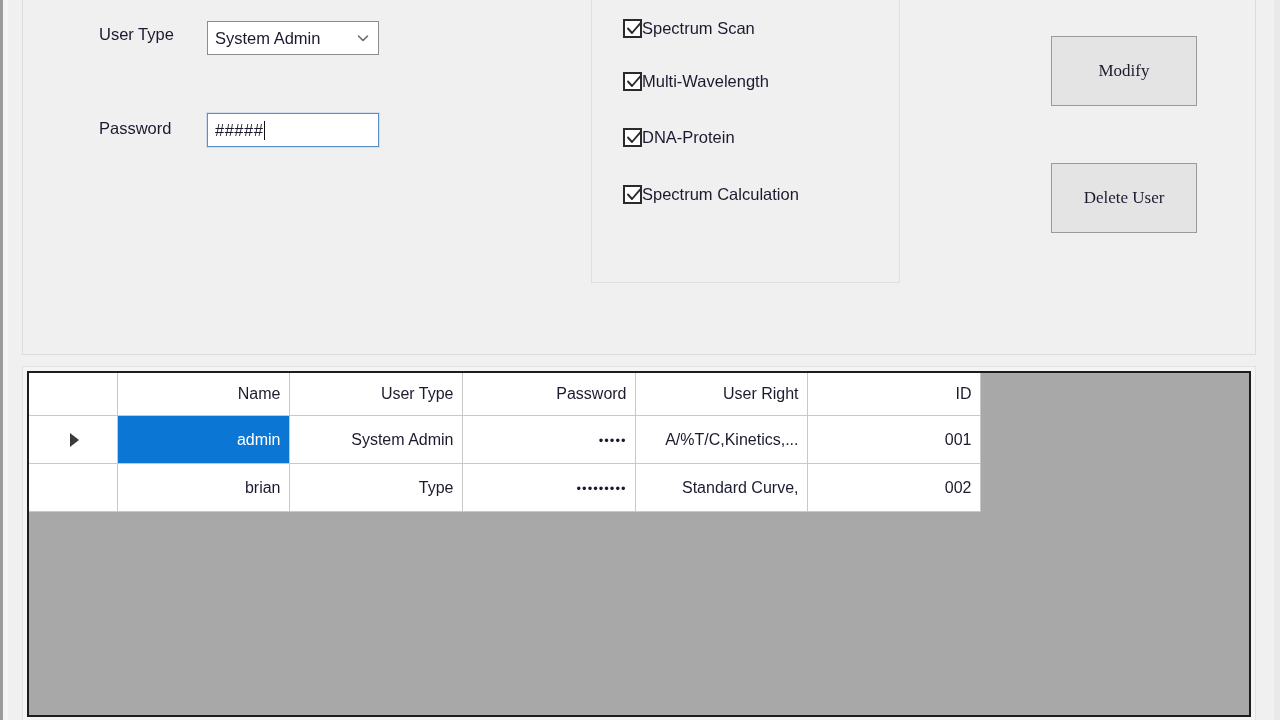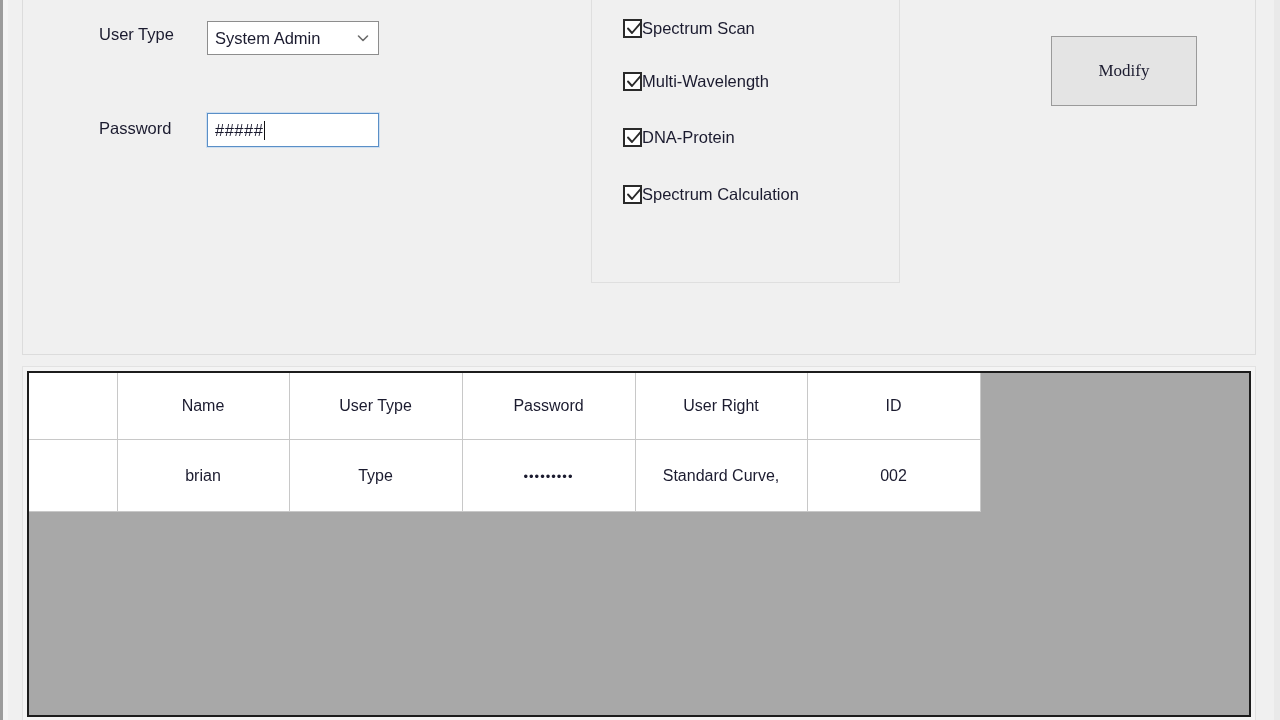--- a/index.html
+++ b/index.html
@@ -194,22 +194,22 @@
   table.grid col.c-pass   { width: 173px; }
   table.grid col.c-right  { width: 172px; }
   table.grid col.c-id     { width: 173px; }
 
   table.grid th, table.grid td {
     border-right: 1px solid #c8c8c8;
     border-bottom: 1px solid #c8c8c8;
     font-size: 16px;
     font-weight: normal;
     color: #1b1b2f;
-    text-align: center;
-    padding: 16px 8px;
+    text-align: right;
+    padding: 4px 8px;
     height: 39px;
     background: #ffffff;
     overflow: hidden;
     white-space: nowrap;
     vertical-align: middle;
   }
   table.grid th { height: 34px; }
   table.grid th.rowhdr-cell, table.grid td.rowhdr-cell {
     background: #ffffff;
     padding: 0;
@@ -290,20 +290,21 @@
           <span class="cb-box">
             <svg width="17" height="15" viewBox="0 0 17 15">
               <path d="M2 7.5 L6 12 L14.5 2.2" fill="none" stroke="#2a2a2a" stroke-width="1.9" stroke-linecap="round" stroke-linejoin="round"></path>
             </svg>
           </span>
           <span class="cb-label">Spectrum Calculation</span>
         </div>
       </div>
 
     <div class="btn btn-modify">Modify</div>
+    <div class="btn btn-delete">Delete User</div>
   </div>
 
   <div class="grid-outer">
     <div class="grid-inner">
       <table class="grid" id="grid-table">
         <colgroup>
           <col class="c-rowhdr">
             <col class="c-name">
             <col class="c-type">
           <col class="c-pass">
@@ -315,20 +316,28 @@
               <th class="rowhdr-cell"></th>
               <th>Name</th>
               <th>User Type</th>
               <th>Password</th>
               <th>User Right</th>
               <th>ID</th>
             </tr>
         </thead>
         <tbody id="grid-body">
             <tr>
+              <td class="rowhdr-cell"><span class="row-marker"></span></td>
+              <td class="cell-selected">admin</td>
+              <td>System Admin</td>
+              <td><span class="dots">•••••</span></td>
+              <td>A/%T/C,Kinetics,...</td>
+              <td>001</td>
+            </tr>
+            <tr>
               <td class="rowhdr-cell"></td>
               <td>brian</td>
               <td>Type</td>
               <td><span class="dots">•••••••••</span></td>
               <td>Standard Curve,</td>
               <td>002</td>
             </tr>
           </tbody>
       </table>
     </div>

